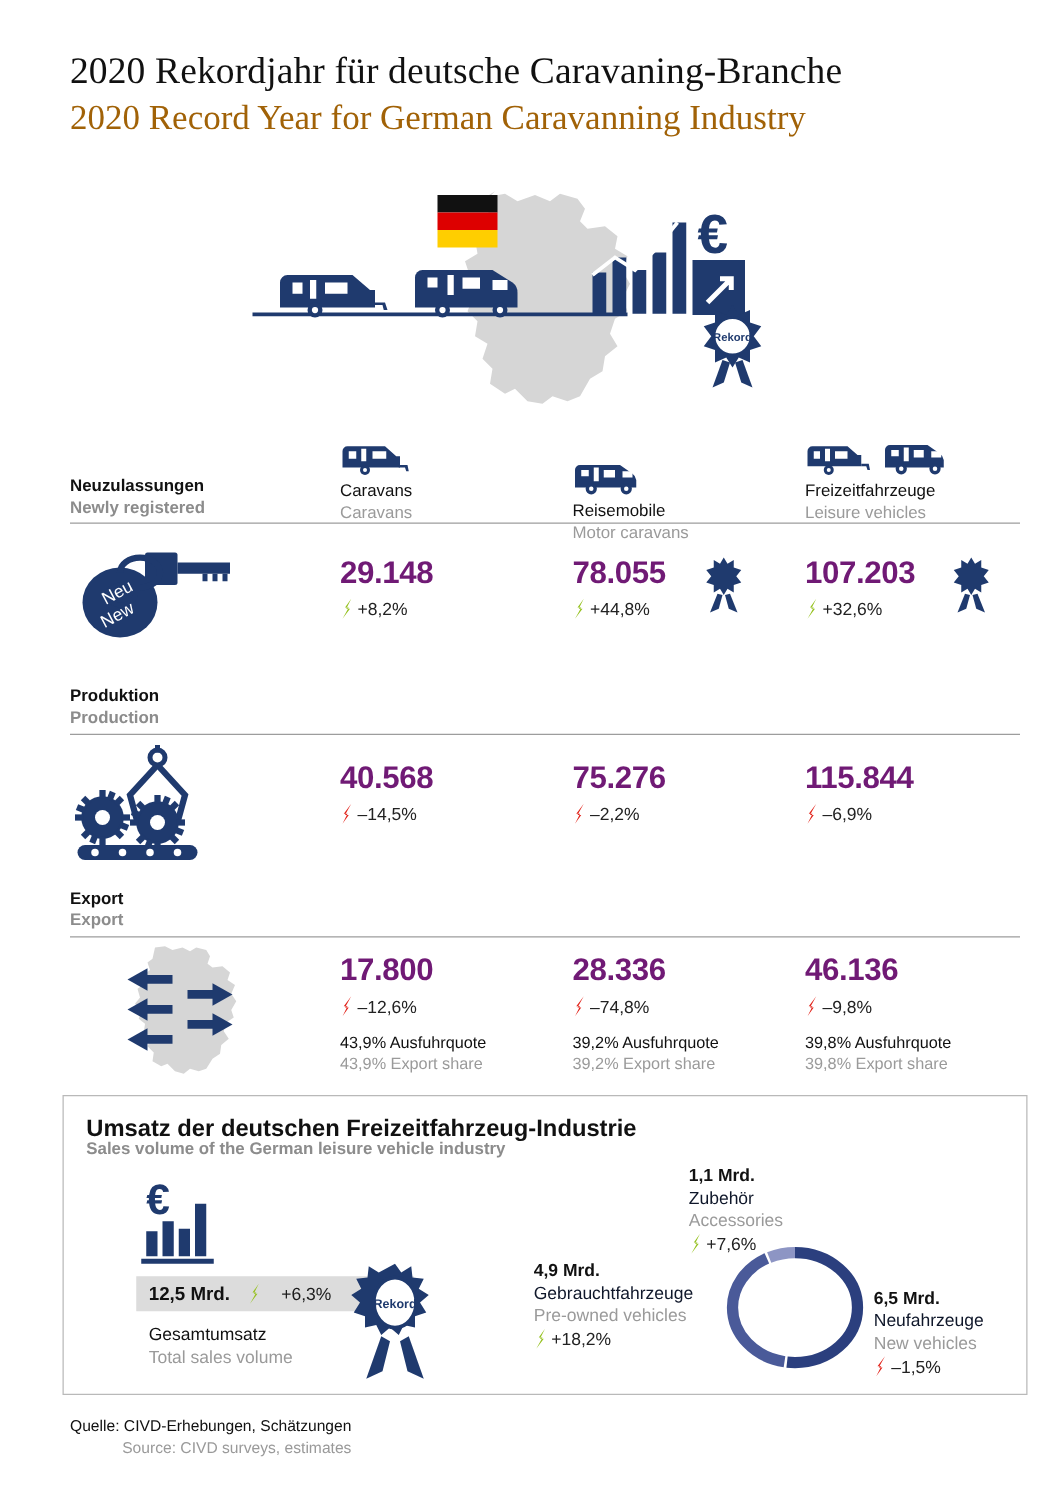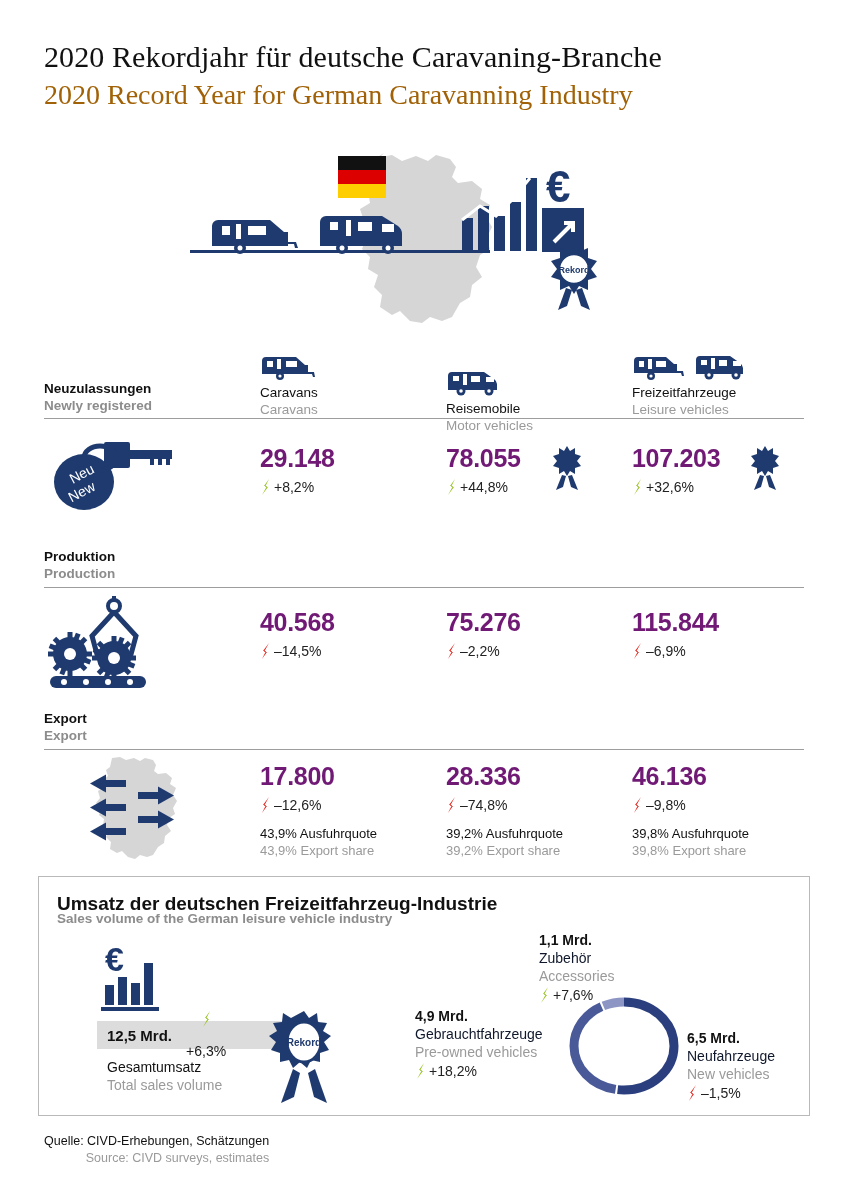--- a/index.html
+++ b/index.html
@@ -4,21 +4,21 @@
 <style>
   * { box-sizing: border-box; margin: 0; padding: 0; }
   html, body { width: 848px; height: 1200px; }
   body {
     background: #ffffff;
     font-family: "Liberation Sans", sans-serif;
     color: #1a1a1a;
     position: relative;
     overflow: hidden;
   }
-  .page { position: relative; width: 731px; height: 1200px; }
+  .page { position: relative; width: 731px; height: 1200px; margin-left: 12px; }
 
   
   .titles { position: absolute; left: 44px; top: 38px; }
   .title-de {
     font-family: "Liberation Serif", serif;
     font-size: 30px;
     color: #111111;
     letter-spacing: 0.1px;
     line-height: 38px;
     white-space: nowrap;
@@ -197,21 +197,21 @@
             <rect x="25" y="5" width="9" height="6" fill="#ffffff"></rect>
             <rect x="40" y="6" width="8" height="5" fill="#ffffff"></rect>
             <circle cx="15" cy="20" r="4.5"></circle>
               <circle cx="15" cy="20" r="1.8" fill="#ffffff"></circle>
             <circle cx="43" cy="20" r="4.5"></circle>
               <circle cx="43" cy="20" r="1.8" fill="#ffffff"></circle>
           </g>
         </svg>
       </div>
       <div class="ch-de">Reisemobile</div>
-      <div class="ch-en">Motor vehicles</div>
+      <div class="ch-en">Motor caravans</div>
     </div>
 
     <div class="colhead" style="left:588px; top:0;">
       <div class="ch-icon">
         <svg width="124" height="26" viewBox="0 0 124 26">
           <g fill="#1f3a6e">
             <path d="M2 6 a4 4 0 0 1 4 -4 h28 l8 7 h3 v9 h-43 z"></path>
             <rect x="7" y="6" width="5" height="6" fill="#ffffff"></rect>
             <rect x="16" y="4" width="4" height="10" fill="#ffffff"></rect>
             <rect x="24" y="6" width="10" height="6" fill="#ffffff"></rect>
@@ -474,21 +474,21 @@
           <rect x="17" y="38" width="9" height="28"></rect>
           <rect x="30" y="44" width="9" height="22"></rect>
           <rect x="43" y="24" width="9" height="42"></rect>
           <rect x="0" y="68" width="58" height="4"></rect>
         </g>
       </svg>
     </div>
 
     <div class="total-strip">
       <span class="t-val">12,5 Mrd.</span>
-      <span style="display:flex; align-items:center; gap:16px;flex-direction:column;">
+      <span style="display:flex; align-items:center; gap:16px;">
         <svg width="11" height="16" viewBox="0 0 11 16">
           <path d="M2 16 L7 7 L4 7 L9 0 L5 8 L8 8 Z" fill="#95c11f"></path>
         </svg>
         <span style="font-size:14px;">+6,3%</span>
       </span>
     </div>
     <div class="total-lbl-de">Gesamtumsatz</div>
     <div class="total-lbl-en">Total sales volume</div>
 
     <div style="position:absolute; left:232px; top:134px;">

